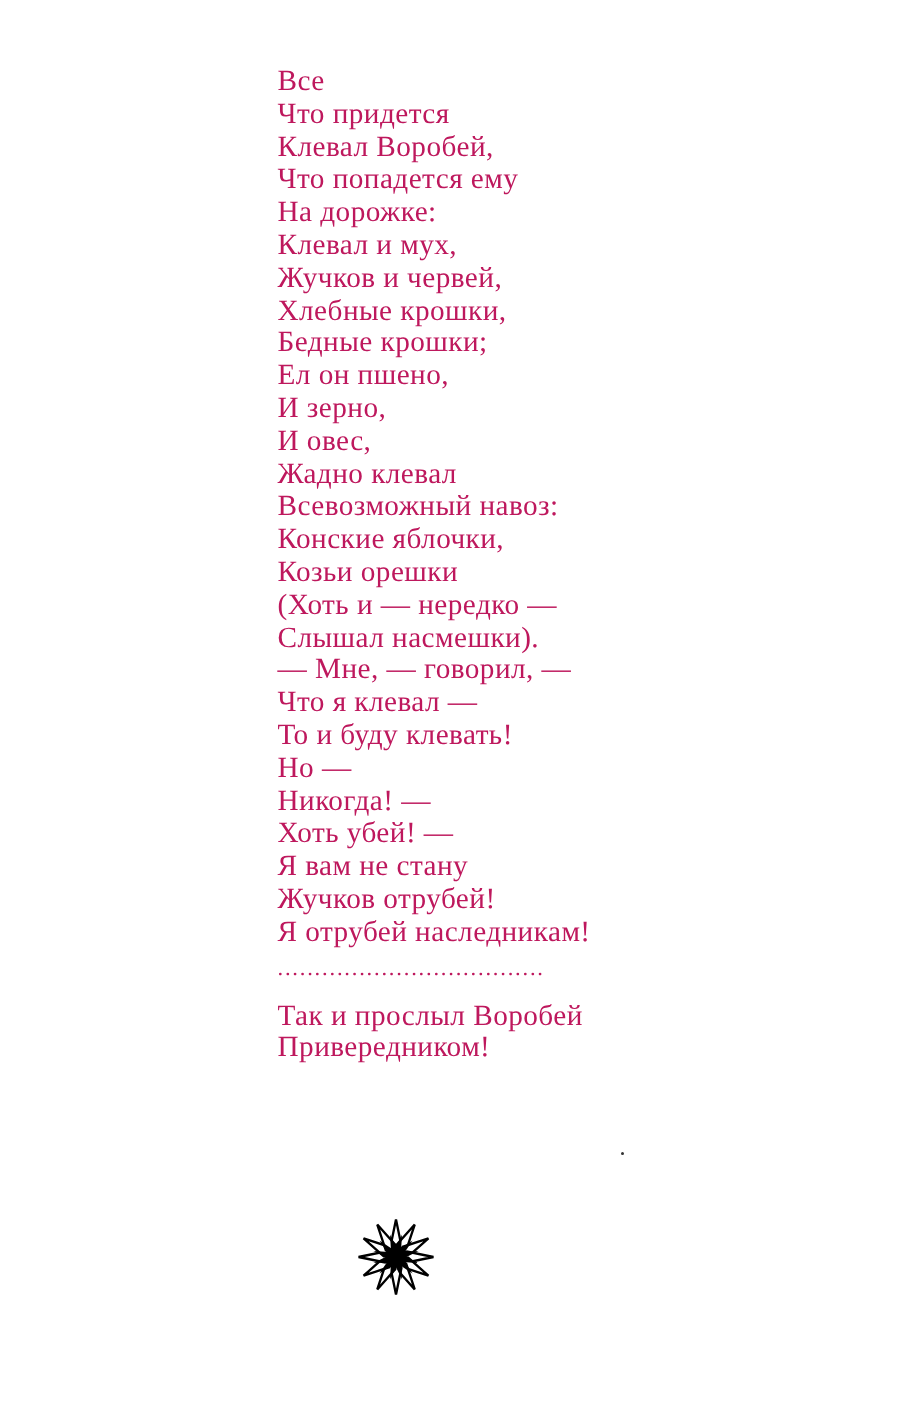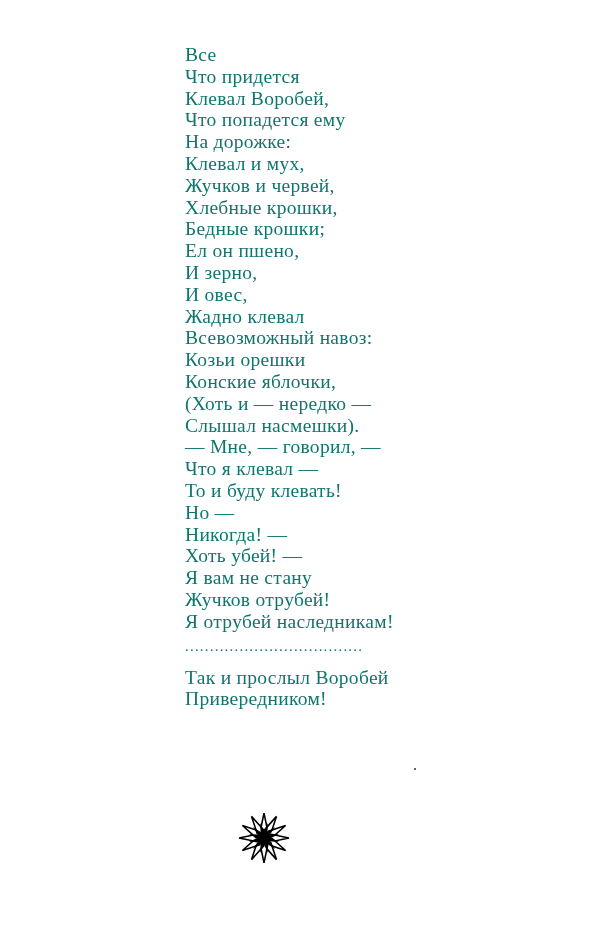--- a/index.html
+++ b/index.html
@@ -1,21 +1,21 @@
 <!DOCTYPE html>
 <html><head>
 <meta charset="utf-8">
 <style>
   html, body { margin: 0; padding: 0; background: #ffffff; }
   body { width: 600px; height: 945px; position: relative; overflow: hidden; }
   .page { position: absolute; left: 0; top: 0; width: 600px; height: 945px; }
   .poem {
     position: absolute; left: 185px; top: 44px;
     font-family: "Liberation Serif", "DejaVu Serif", serif;
-    font-size: 19.5px; line-height: 21.8px; color: #0f766e;
+    font-size: 19.5px; line-height: 21.8px; color: #be185d;
     letter-spacing: 0.3px;
   }
   .stanza { margin: 0; }
   .stanza + .stanza { }
   .line { white-space: nowrap; display: block; }
   .dots { white-space: nowrap; display: block; letter-spacing: 1.2px; margin-top: 4px; margin-bottom: 4px; font-size: 15px; line-height: 18px; }
   .speck { position: absolute; left: 414px; top: 768px; width: 2px; height: 2px; background: #333; border-radius: 1px; }
   .ornament { position: absolute; left: 238px; top: 812px; width: 52px; height: 52px; }
 </style>
 </head>
@@ -35,22 +35,22 @@
       <span class="line">Хлебные крошки,</span>
       <span class="line">Бедные крошки;</span>
     </div>
 
     <div class="stanza">
       <span class="line">Ел он пшено,</span>
       <span class="line">И зерно,</span>
       <span class="line">И овес,</span>
       <span class="line">Жадно клевал</span>
       <span class="line">Всевозможный навоз:</span>
+      <span class="line">Конские яблочки,</span>
       <span class="line">Козьи орешки</span>
-      <span class="line">Конские яблочки,</span>
       <span class="line">(Хоть и — нередко —</span>
       <span class="line">Слышал насмешки).</span>
     </div>
 
     <div class="stanza">
       <span class="line">— Мне, — говорил, —</span>
       <span class="line">Что я клевал —</span>
       <span class="line">То и буду клевать!</span>
       <span class="line">Но —</span>
       <span class="line">Никогда! —</span>

